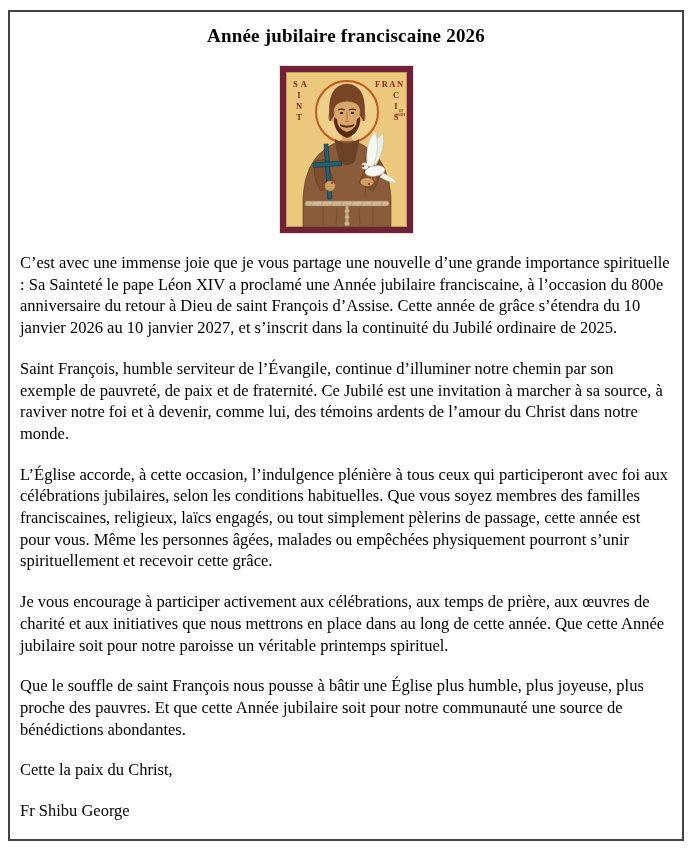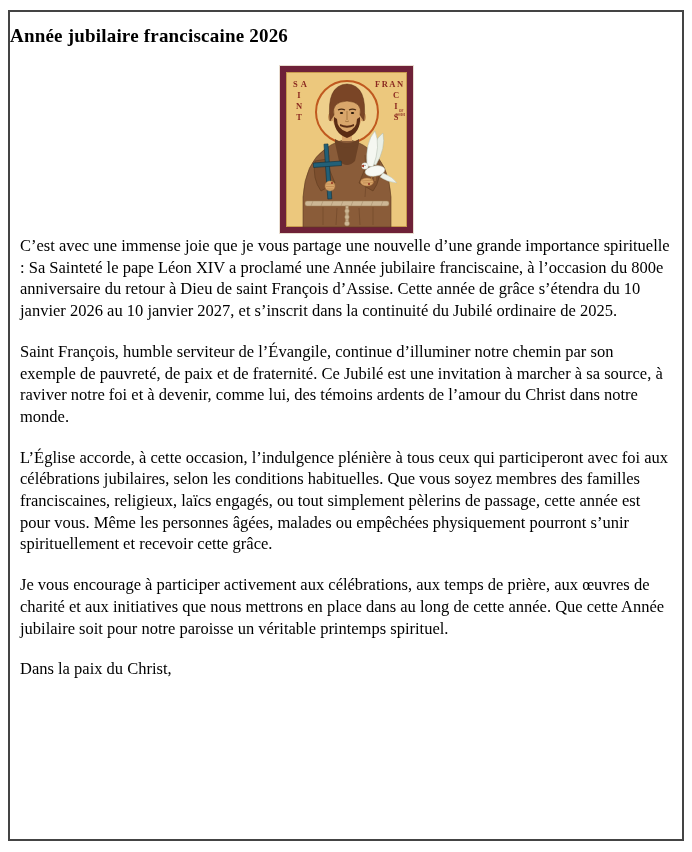--- a/index.html
+++ b/index.html
@@ -6,26 +6,26 @@
   body{
     width:692px;height:852px;background:#ffffff;position:relative;
     font-family:"Liberation Serif", serif;color:#000;
   }
   .page-frame{
     position:absolute;left:8px;top:10px;width:676px;height:831px;
     box-sizing:border-box;border:2px solid #444;background:#fff;
     padding:11px 0 0 0;overflow:hidden;
   }
   .doc-title{
-    margin:0;text-align:left;font-size:19px;font-weight:bold;
+    margin:0;text-align:center;font-size:19px;font-weight:bold;
     line-height:26px;letter-spacing:0.2px;
   }
   .icon-wrap{ text-align:center;margin-top:16px;height:169px; }
   .icon-wrap svg{ display:inline-block; }
-  .letter-body{ margin-top:1px;padding:0 10px 0 10px;font-family:Liberation Serif, serif; }
+  .letter-body{ margin-top:18px;padding:0 10px 0 10px;font-family:Liberation Serif, serif; }
   .letter-body p{
     margin:0 0 19px 0;font-size:16.5px;line-height:21.7px;text-align:left;
   }
   .letter-body p.signature{ margin-bottom:0; }
   .icon-letters{ font-family:"Liberation Serif", serif;font-size:8.5px;font-weight:bold; }
   .icon-letters-sub{ font-family:"Liberation Serif", serif;font-size:3.2px;font-weight:bold; }
 </style>
 </head>
 <body>
 
@@ -113,16 +113,18 @@
         <path d="M61,59 Q68,62.5 75,59 L75,61 Q68,64.5 61,61 Z" fill="#5a2c14"></path>
       </g>
     </svg>
   </div>
 
   <div class="letter-body">
     <p>C’est avec une immense joie que je vous partage une nouvelle d’une grande importance spirituelle : Sa Sainteté le pape Léon XIV a proclamé une Année jubilaire franciscaine, à l’occasion du 800e anniversaire du retour à Dieu de saint François d’Assise. Cette année de grâce s’étendra du 10 janvier 2026 au 10 janvier 2027, et s’inscrit dans la continuité du Jubilé ordinaire de 2025.</p>
     <p>Saint François, humble serviteur de l’Évangile, continue d’illuminer notre chemin par son exemple de pauvreté, de paix et de fraternité. Ce Jubilé est une invitation à marcher à sa source, à raviver notre foi et à devenir, comme lui, des témoins ardents de l’amour du Christ dans notre monde.</p>
     <p>L’Église accorde, à cette occasion, l’indulgence plénière à tous ceux qui participeront avec foi aux célébrations jubilaires, selon les conditions habituelles. Que vous soyez membres des familles franciscaines, religieux, laïcs engagés, ou tout simplement pèlerins de passage, cette année est pour vous. Même les personnes âgées, malades ou empêchées physiquement pourront s’unir spirituellement et recevoir cette grâce.</p>
     <p>Je vous encourage à participer activement aux célébrations, aux temps de prière, aux œuvres de charité et aux initiatives que nous mettrons en place dans au long de cette année. Que cette Année jubilaire soit pour notre paroisse un véritable printemps spirituel.</p>
-    <p>Dans la paix du Christ,</p>
+    <p>Que le souffle de saint François nous pousse à bâtir une Église plus humble, plus joyeuse, plus proche des pauvres. Et que cette Année jubilaire soit pour notre communauté une source de bénédictions abondantes.</p>
+    <p>Cette la paix du Christ,</p>
+    <p class="signature">Fr Shibu George</p>
   </div>
 
 </div>
 
 </body></html>

